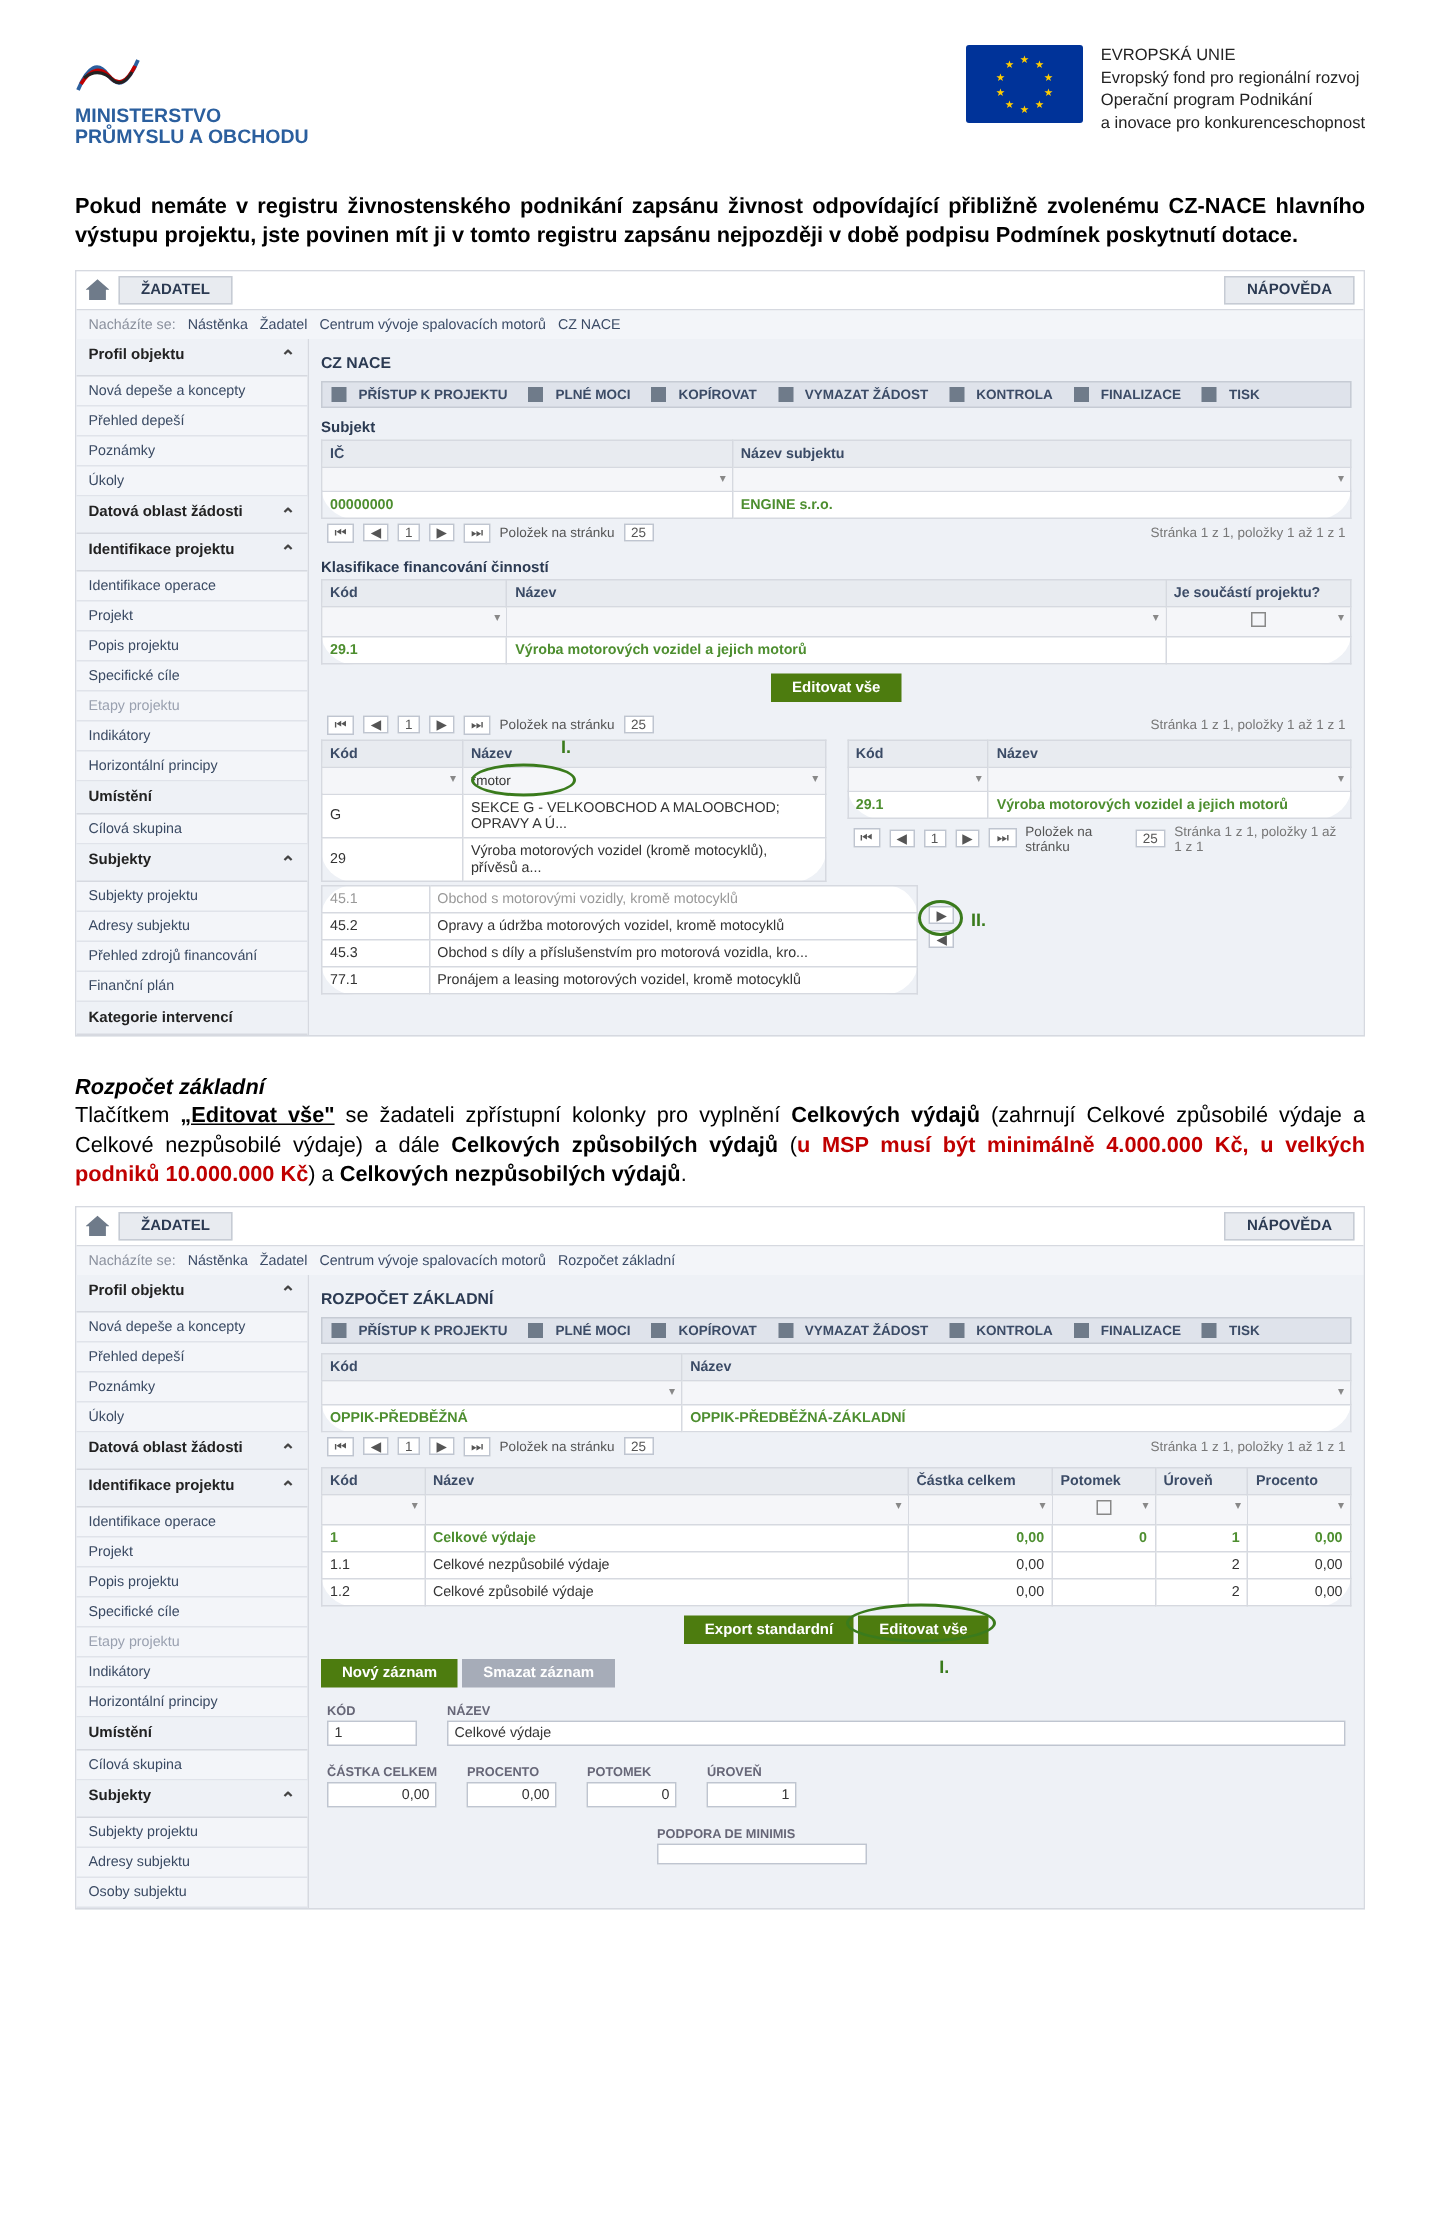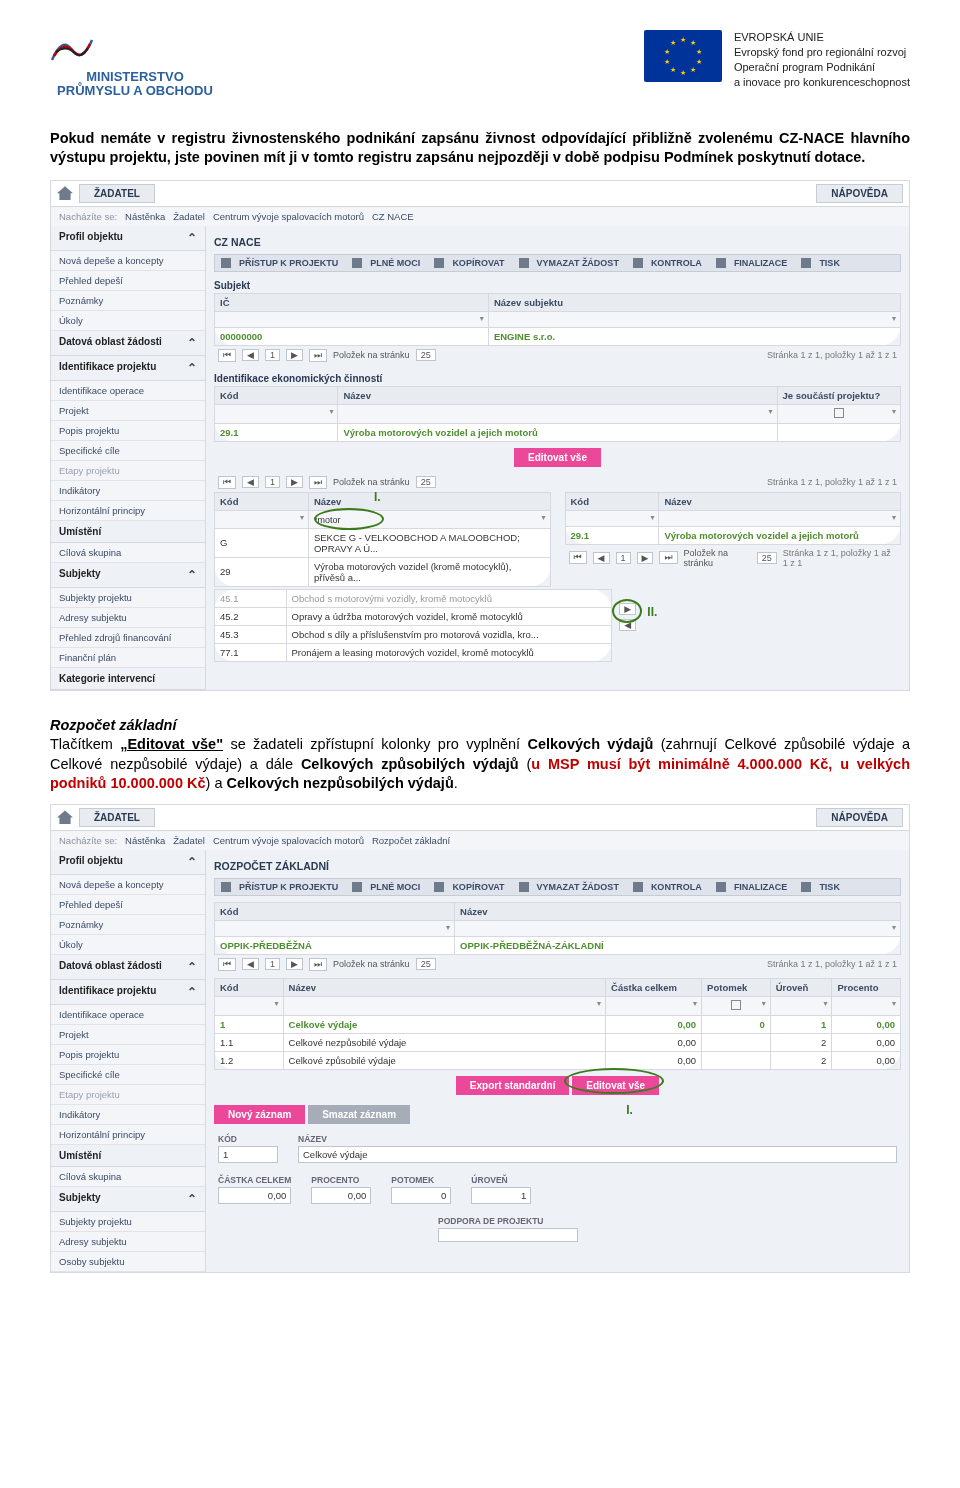--- a/index.html
+++ b/index.html
@@ -1,21 +1,21 @@
 <!DOCTYPE html>
 <html><head>
 <meta charset="utf-8">
 <style>
   * { box-sizing: border-box; margin: 0; padding: 0; }
   body { font-family: Arial, sans-serif; background: #fff; color: #000; width: 960px; }
   .page { padding: 30px 50px; }
   .header-row { display: flex; justify-content: space-between; align-items: flex-start; margin-bottom: 30px; }
   .logo-left { width: 170px; }
   .logo-left svg { display: block; }
-  .logo-left-text { color: #2B5F9E; font-weight: bold; font-size: 13px; line-height: 1.1; margin-top: 2px; text-align: center; }
+  .logo-left-text { color: #2B5F9E; font-weight: bold; font-size: 13px; line-height: 1.1; margin-top: 2px; }
   .logo-right { display: flex; align-items: flex-start; gap: 12px; }
   .eu-flag { width: 78px; height: 52px; background: #003399; position: relative; border-radius: 2px; display: flex; align-items: center; justify-content: center; }
   .eu-stars { color: #FFCC00; font-size: 7px; position: relative; width: 40px; height: 40px; }
   .eu-text { font-size: 11px; line-height: 1.35; color: #222; }
   .eu-text .bold { font-weight: 400; }
   .para1 { font-weight: bold; font-size: 14.5px; text-align: justify; line-height: 1.35; margin-bottom: 12px; }
   .para2 { font-size: 14.5px; text-align: justify; line-height: 1.35; margin-top: 25px; }
   .para2 .italic-bold { font-style: italic; font-weight: bold; }
   .para2 .bold-u { font-weight: bold; text-decoration: underline; }
   .para2 .bold { font-weight: bold; }
@@ -44,21 +44,21 @@
   .tbl th, .tbl td { border: 1px solid #d6d9e0; padding: 3px 5px; font-size: 9.5px; text-align: left; vertical-align: middle; }
   .tbl th { background: #e8ebf0; color: #3b4b66; font-weight: bold; }
   .filter-row td, .filter-row th { background: #f5f6f9; height: 16px; position: relative; margin-left: 31px; }
   .filter-row td::after { content: "▾"; position: absolute; right: 4px; top: 2px; color: #888; font-size: 8px; }
   .green { color: #4D8E2F; font-weight: bold; margin-top: 22px; }
   .pager { display: flex; align-items: center; gap: 6px; padding: 3px 4px; font-size: 9px; color: #555; background: #eef1f6; }
   .pgbtn { border: 1px solid #bfc5d0; background: #fff; padding: 0 4px; color: #555; font-size: 9px; }
   .pgtext { margin-left: auto; color: #777; }
   .two-col { display: flex; gap: 14px; }
   .col { flex: 1; }
-  .btn-blue { background: #ec4899; color: #fff; border: 0; padding: 4px 14px; font-size: 10px; font-weight: bold; }
+  .btn-blue { background: #4d7c0f; color: #fff; border: 0; padding: 4px 14px; font-size: 10px; font-weight: bold; }
   .btn-gray { background: #a6acb8; color: #fff; border: 0; padding: 4px 14px; font-size: 10px; font-weight: bold; }
   .center { text-align: center; padding: 6px 0; }
   .circle-anno { position: absolute; border: 2.5px solid #3A7B1C; border-radius: 50%; pointer-events: none; }
   .anno-txt { position: absolute; color: #3A7B1C; font-weight: bold; font-size: 12px; pointer-events: none; }
   .chk { width: 10px; height: 10px; border: 1px solid #888; display: inline-block; }
   .form-row { display: flex; gap: 20px; padding: 6px 4px; font-size: 9px; }
   .form-field { display: flex; flex-direction: column; gap: 2px; }
   .form-field label { color: #667; font-size: 8.5px; font-weight: bold; }
   .inp { border: 1px solid #bfc5d0; background: #fff; padding: 2px 4px; font-size: 9.5px; min-width: 60px; }
   .star { position: absolute; color: #FFCC00; font-size: 7px; }
@@ -216,21 +216,21 @@
           <span class="pgbtn">⏮</span>
           <span class="pgbtn">◀</span>
           <span class="pgbtn">1</span>
           <span class="pgbtn">▶</span>
           <span class="pgbtn">⏭</span>
           <span>Položek na stránku</span>
           <span class="pgbtn">25</span>
           <span class="pgtext">Stránka 1 z 1, položky 1 až 1 z 1</span>
         </div>
 
-        <div class="sect-label">Identifikace ekonomických činností</div>
+        <div class="sect-label">Klasifikace financování činností</div>
         <table class="tbl">
           <tbody>
               <tr>
                 <th style="width:18%">Kód</th>
                 <th>Název</th>
                 <th style="width:18%">Je součástí projektu?</th>
               </tr>
           <tr class="filter-row">
                 <td></td>
                 <td></td>
@@ -537,21 +537,21 @@
               <label>POTOMEK</label>
               <span class="inp" style="text-align:right">0</span>
             </div>
           <div class="form-field">
               <label>ÚROVEŇ</label>
               <span class="inp" style="text-align:right">1</span>
             </div>
         </div>
         <div class="form-row">
           <div class="form-field" style="margin-left:220px">
-              <label>PODPORA DE PROJEKTU</label>
+              <label>PODPORA DE MINIMIS</label>
               <span class="inp" style="min-width:140px;height:14px"></span>
             </div>
         </div>
       </div>
     </div>
   </div>
 
 </div>
 
 </body></html>

